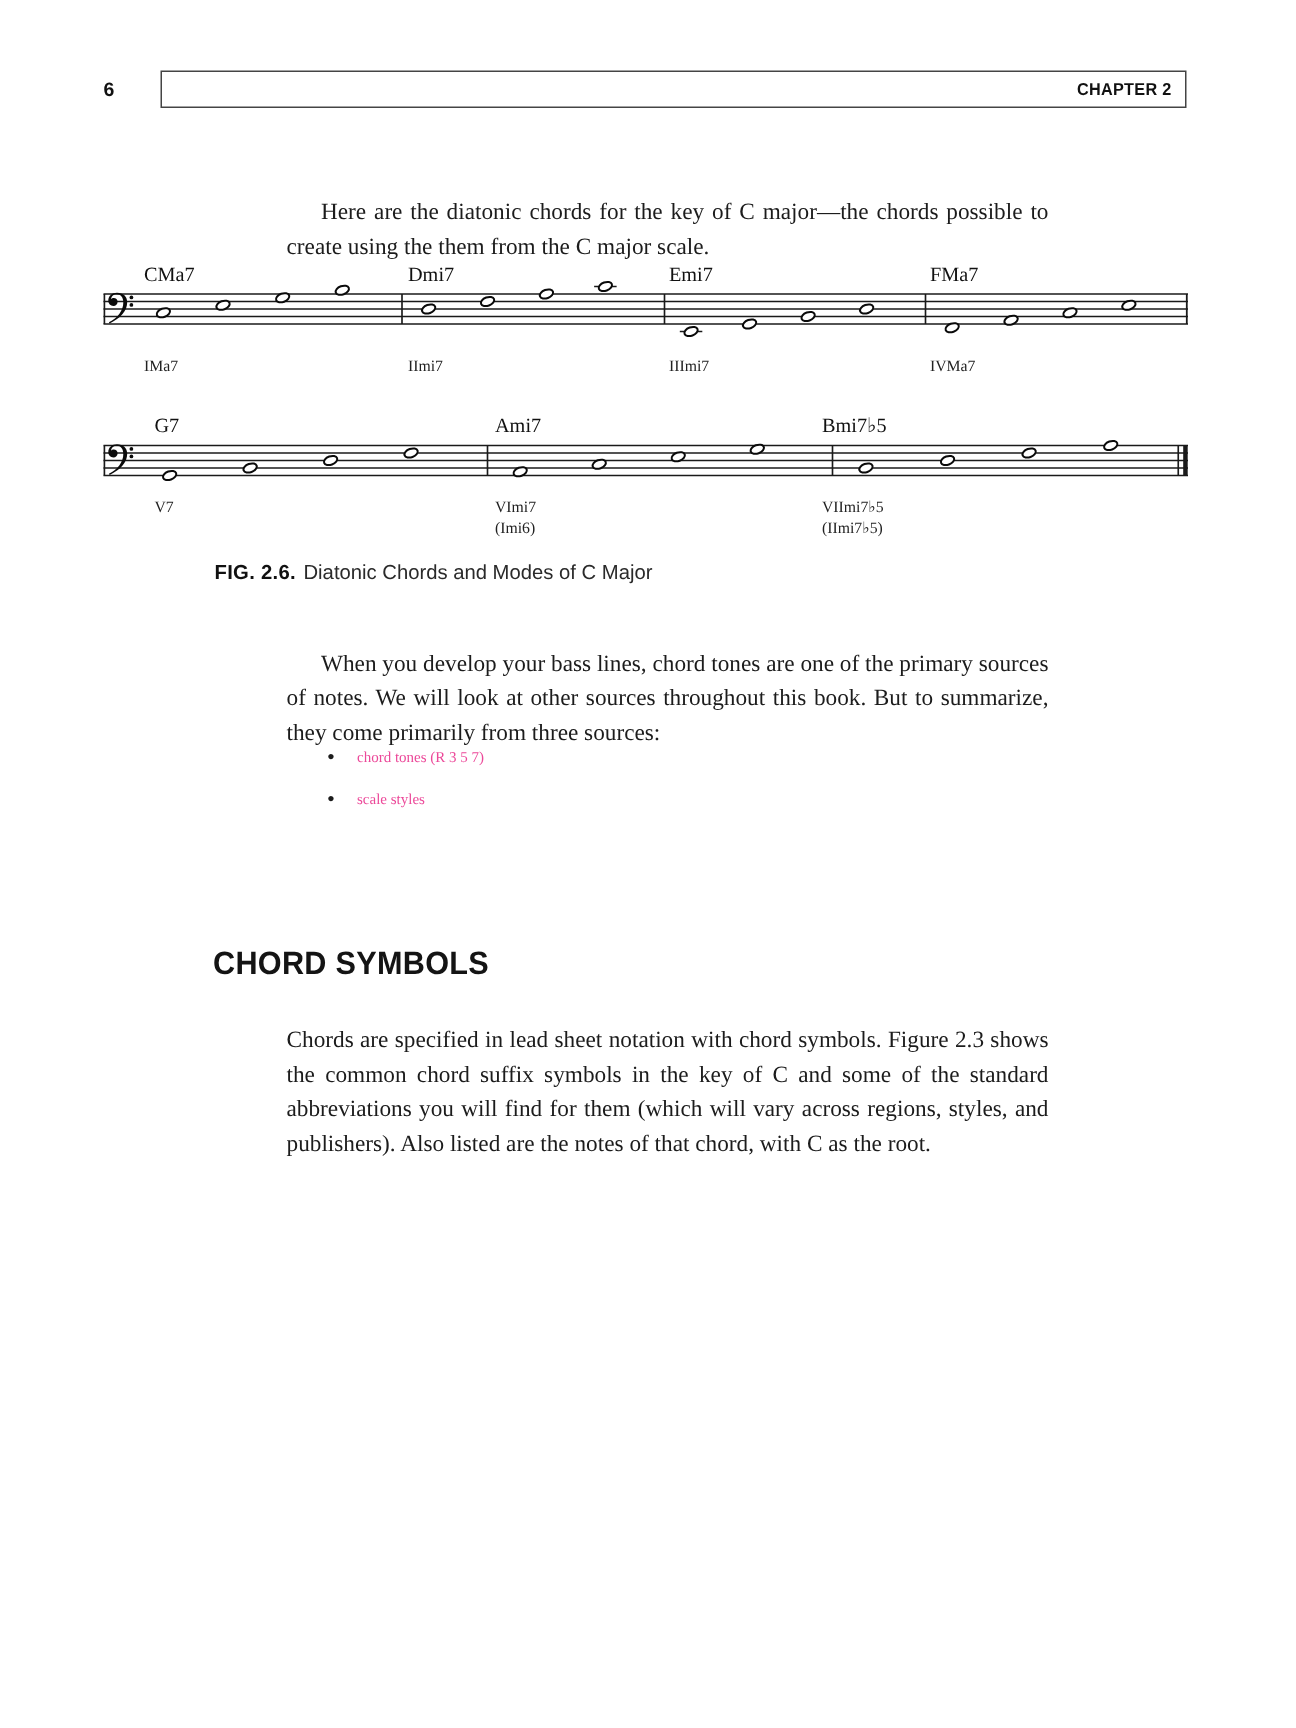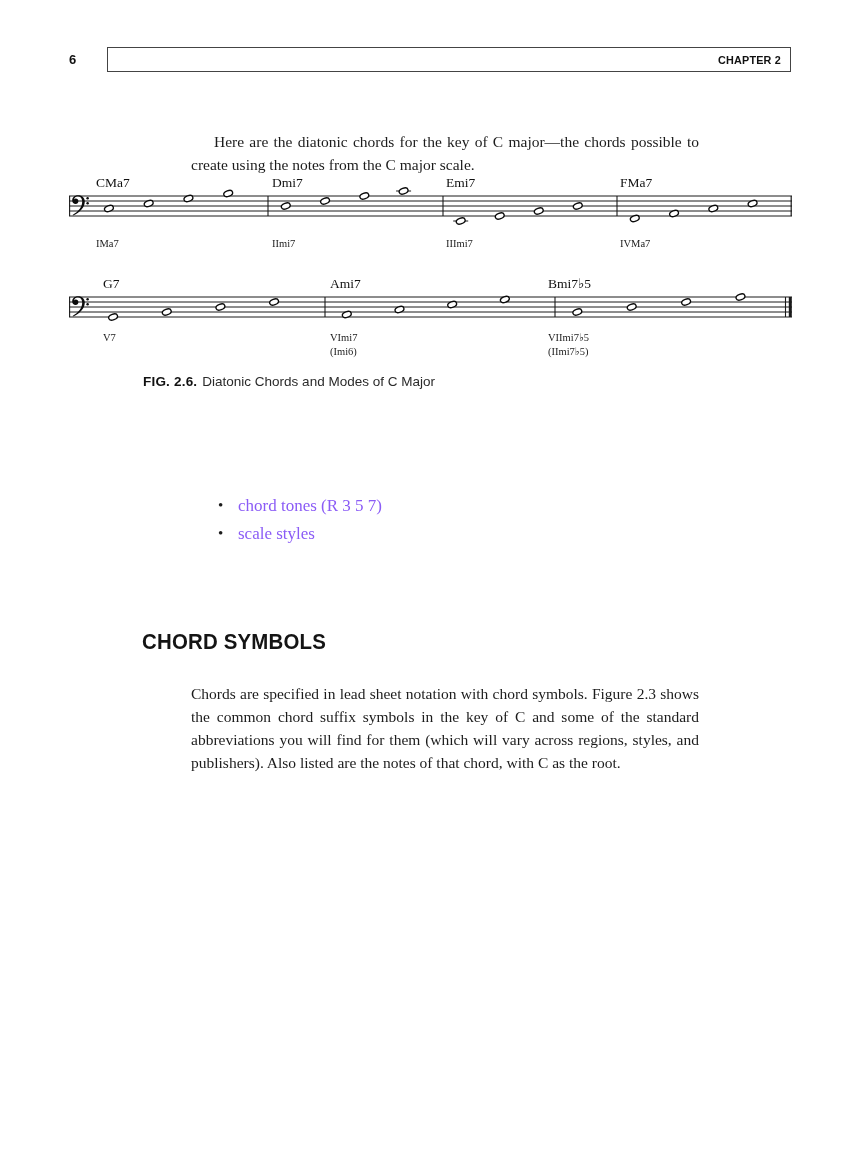--- a/index.html
+++ b/index.html
@@ -16,22 +16,22 @@
   #chapter-label{font-family:"Liberation Sans","DejaVu Sans",sans-serif;font-weight:bold;
     font-size:11.5px;letter-spacing:.2px;color:#111;transform:scaleX(.94);transform-origin:right;}
   
   .body-par{left:191px;width:508px;font-size:15.5px;line-height:23px;text-align:justify;color:#1c1c1c;}
   .indent{text-indent:23px;}
   #intro-par{top:114px;}
   #sources-par{top:415px;}
   #section-par{top:666px;font-family:Liberation Serif, serif;}
   
   #bullet-list{left:191px;top:494px;width:508px;margin:0;padding:0;list-style:none;}
-  #bullet-list li{position:relative;padding-left:47px;font-size:17px;line-height:23px;
-    margin-bottom:4.5px;color:#8b5cf6;}
+  #bullet-list li{position:relative;padding-left:47px;font-size:10px;line-height:23px;
+    margin-bottom:4.5px;color:#ec4899;}
   #bullet-list li::before{content:"•";position:absolute;left:27px;top:0;font-size:15px;color:#1c1c1c;}
   
   .staff-svg{position:absolute;left:69px;overflow:visible;}
   #staff-svg-1{top:172px;}
   #staff-svg-2{top:273px;}
   .chord-label{font-family:"Liberation Serif","DejaVu Serif","DejaVu Sans",serif;
     font-size:13.5px;fill:#111;}
   .roman-label{font-family:"Liberation Serif","DejaVu Serif","DejaVu Sans",serif;
     font-size:10.5px;fill:#222;}
   #figure-caption{left:143px;top:374px;font-family:"Liberation Sans","DejaVu Sans",sans-serif;
@@ -45,21 +45,21 @@
 </head>
 <body>
 
 <div id="page">
 
   <div class="abs" id="page-number">6</div>
   <div class="abs" id="chapter-box">
     <span id="chapter-label">CHAPTER 2</span>
   </div>
 
-  <p class="abs body-par indent" id="intro-par">Here are the diatonic chords for the key of C major—the chords possible to create using the notes from the C major scale.</p>
+  <p class="abs body-par indent" id="intro-par">Here are the diatonic chords for the key of C major—the chords possible to create using the them from the C major scale.</p>
 
   <div>
     <svg class="staff-svg" id="staff-svg-1" width="724" height="82" viewBox="0 0 724 82" xmlns="http://www.w3.org/2000/svg">
         <line x1="0" y1="24" x2="723" y2="24" stroke="#1a1a1a" stroke-width="1"></line>
         <line x1="0" y1="29" x2="723" y2="29" stroke="#1a1a1a" stroke-width="1"></line>
         <line x1="0" y1="34" x2="723" y2="34" stroke="#1a1a1a" stroke-width="1"></line>
         <line x1="0" y1="39" x2="723" y2="39" stroke="#1a1a1a" stroke-width="1"></line>
         <line x1="0" y1="44" x2="723" y2="44" stroke="#1a1a1a" stroke-width="1"></line>
         <line x1="0.6" y1="24" x2="0.6" y2="44" stroke="#1a1a1a" stroke-width="1.1"></line>
         <line x1="199" y1="24" x2="199" y2="44" stroke="#1a1a1a" stroke-width="1.1"></line>
@@ -129,20 +129,21 @@
         <ellipse cx="508.3170731707317" cy="39" rx="4.6" ry="2.8" fill="#ffffff" stroke="#0a0a0a" stroke-width="1.35" transform="rotate(-20 508.3170731707317 39)"></ellipse>
         <ellipse cx="562.7073170731708" cy="34" rx="4.6" ry="2.8" fill="#ffffff" stroke="#0a0a0a" stroke-width="1.35" transform="rotate(-20 562.7073170731708 34)"></ellipse>
         <ellipse cx="617.0975609756098" cy="29" rx="4.6" ry="2.8" fill="#ffffff" stroke="#0a0a0a" stroke-width="1.35" transform="rotate(-20 617.0975609756098 29)"></ellipse>
         <ellipse cx="671.4878048780488" cy="24" rx="4.6" ry="2.8" fill="#ffffff" stroke="#0a0a0a" stroke-width="1.35" transform="rotate(-20 671.4878048780488 24)"></ellipse>
       </svg>
     <div class="abs" id="figure-caption">
       <span id="fig-label">FIG. 2.6.</span><span id="fig-text">Diatonic Chords and Modes of C Major</span>
     </div>
   </div>
 
+  <p class="abs body-par indent" id="sources-par">When you develop your bass lines, chord tones are one of the primary sources of notes. We will look at other sources throughout this book. But to summarize, they come primarily from three sources:</p>
 
   <ul class="abs" id="bullet-list">
     <li><span>chord tones (R 3 5 7)</span></li>
     <li><span>scale styles</span></li>
   </ul>
 
   <h1 class="abs" id="section-heading" style="margin:0;">CHORD SYMBOLS</h1>
 
   <p class="abs body-par" id="section-par">Chords are specified in lead sheet notation with chord symbols. Figure 2.3 shows the common chord suffix symbols in the key of C and some of the standard abbreviations you will find for them (which will vary across regions, styles, and publishers). Also listed are the notes of that chord, with C as the root.</p>
 

